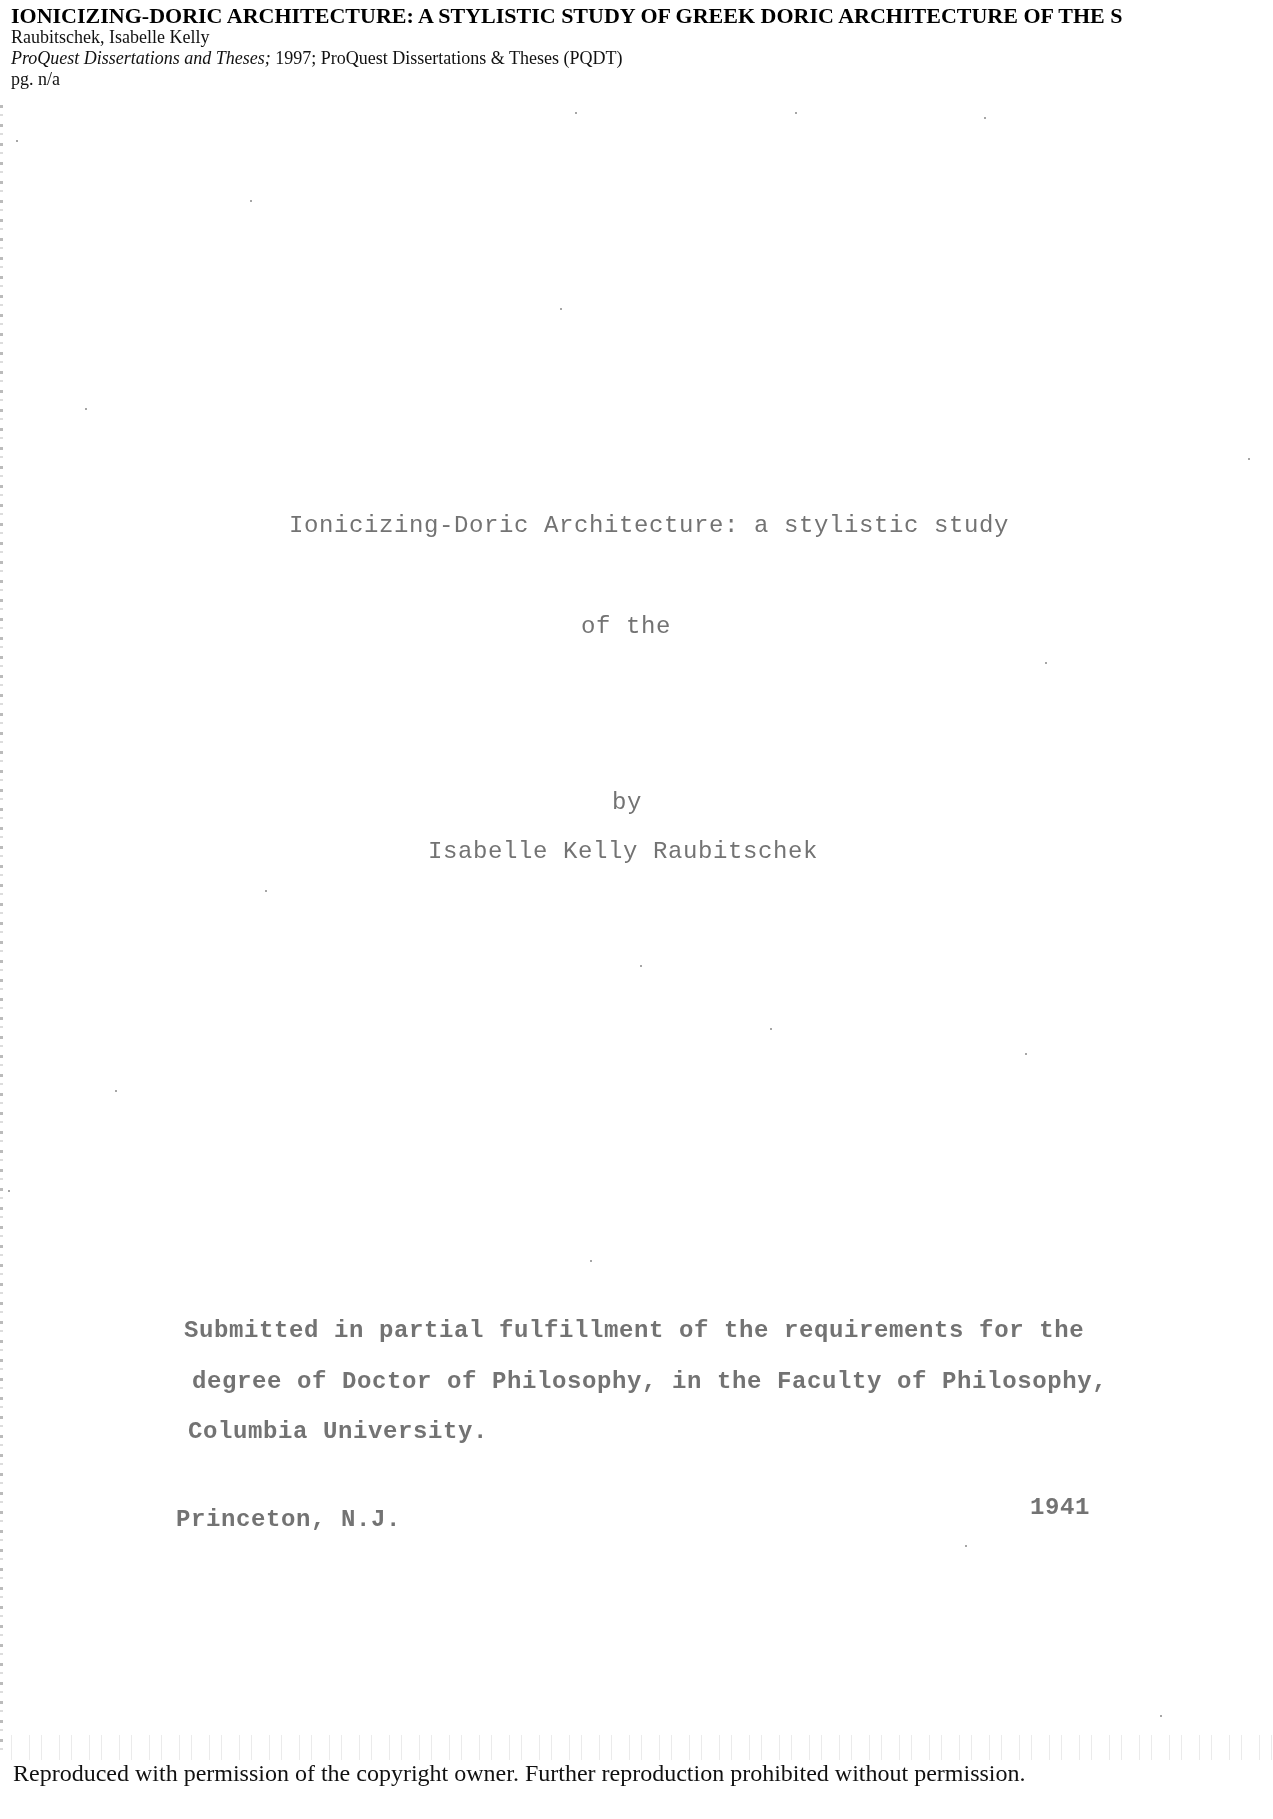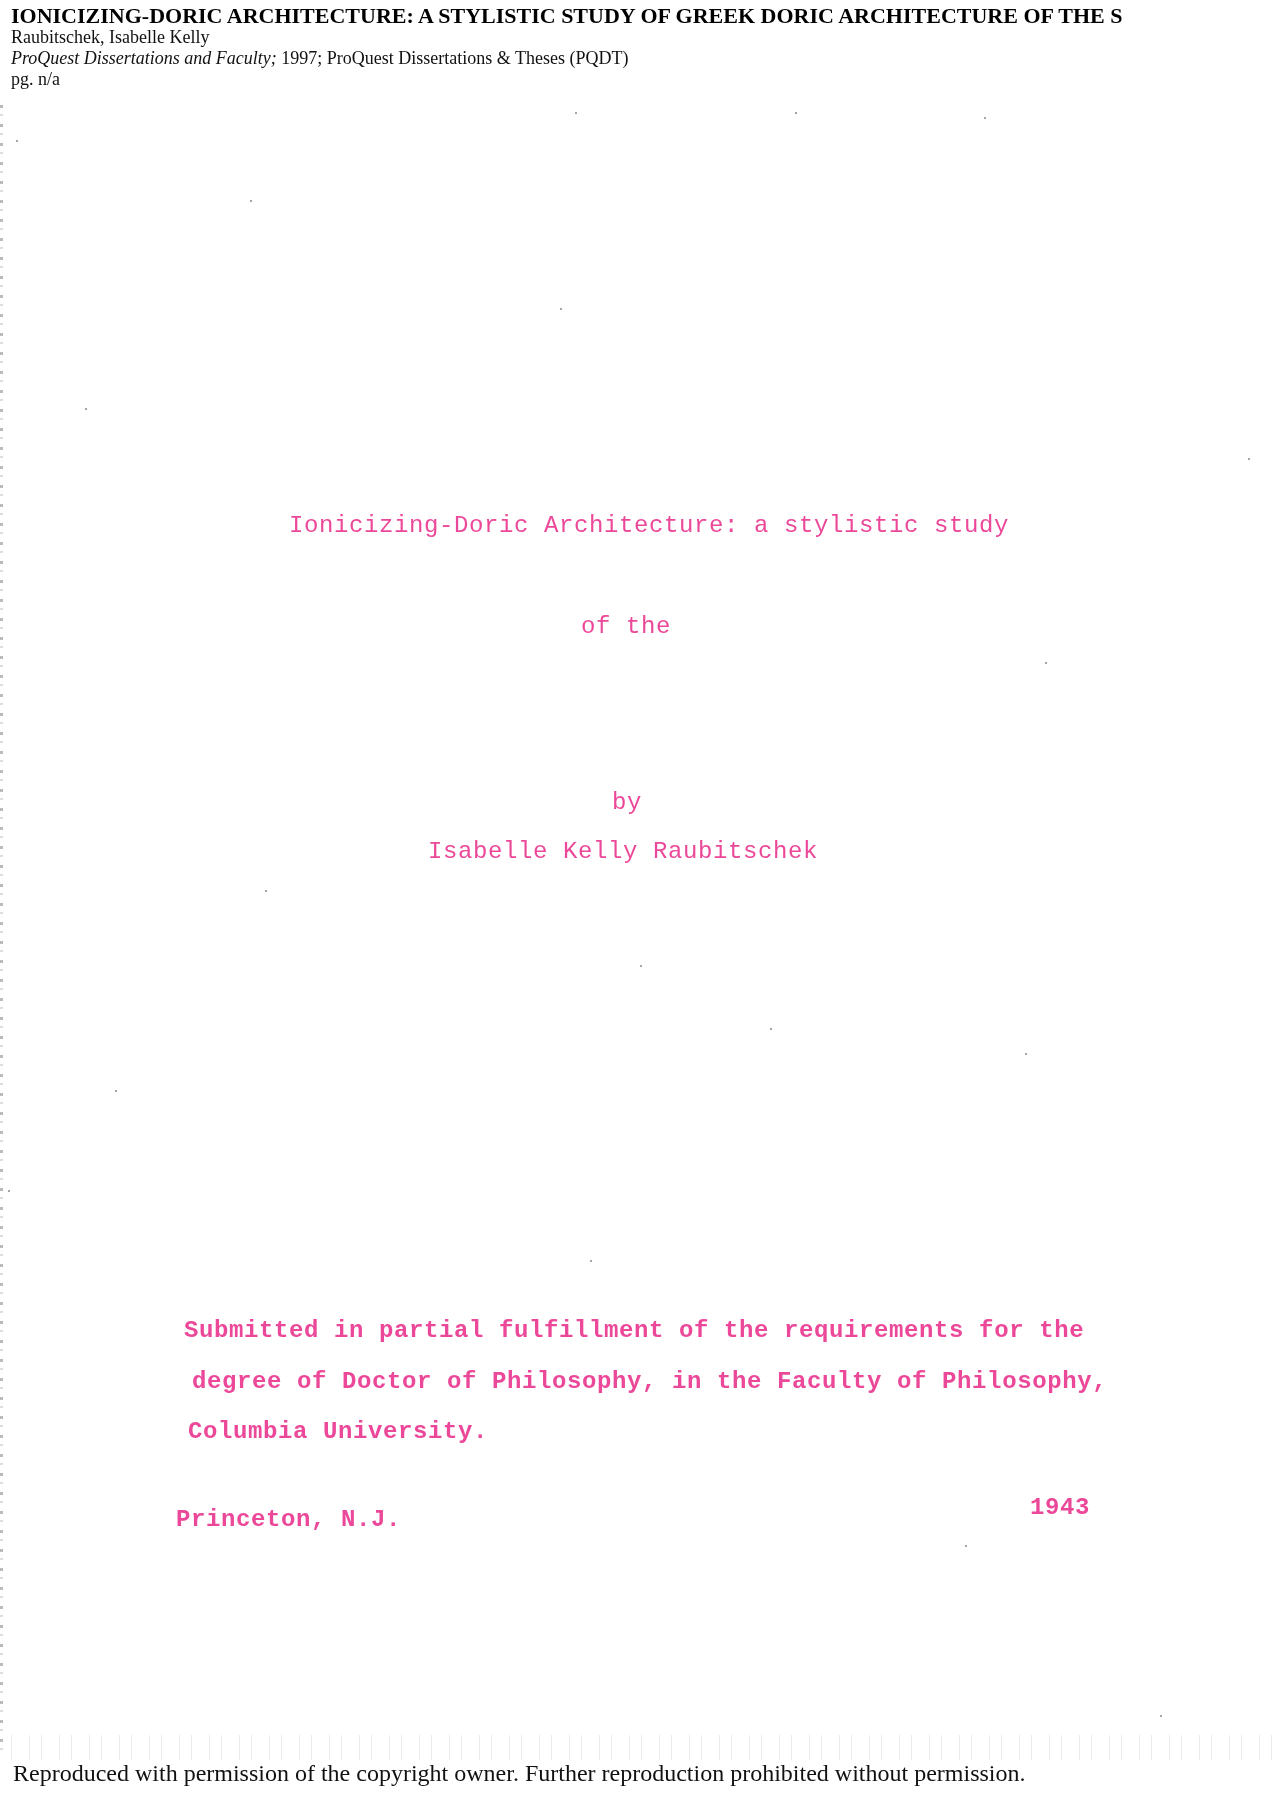--- a/index.html
+++ b/index.html
@@ -57,21 +57,21 @@
       line-height: 20px;
       white-space: nowrap;
     }
     .scan {
       position: absolute;
       left: 0;
       top: 0;
       width: 1273px;
       height: 1819px;
       font-family: "Liberation Mono", "DejaVu Sans Mono", monospace;
-      color: #ec4899;
+      color: #737373;
     }
     .tl {
       position: absolute;
       white-space: nowrap;
       font-size: 24px;
       letter-spacing: 0.6px;
     }
     .bold { font-weight: bold; }
     .edge {
       position: absolute;
@@ -106,39 +106,39 @@
       color: #111;
       white-space: nowrap;
     }
   </style>
 </head>
 <body>
 
 <div class="header">
   <div class="title">IONICIZING-DORIC ARCHITECTURE: A STYLISTIC STUDY OF GREEK DORIC ARCHITECTURE OF THE S</div>
   <div class="author">Raubitschek, Isabelle Kelly</div>
-  <div class="source"><em>ProQuest Dissertations and Faculty;</em><span> 1997; ProQuest Dissertations &amp; Theses (PQDT)</span></div>
+  <div class="source"><em>ProQuest Dissertations and Theses;</em><span> 1997; ProQuest Dissertations &amp; Theses (PQDT)</span></div>
   <div class="page">pg. n/a</div>
 </div>
 
 <div class="scan">
   <div class="edge"></div>
 
   <div class="tl" style="left:289px; top:512px;">Ionicizing-Doric Architecture:  a stylistic study</div>
   <div class="tl" style="left:581px; top:613px;">of the</div>
 
   <div class="tl" style="left:612px; top:789px;">by</div>
   <div class="tl" style="left:428px; top:838px;">Isabelle Kelly Raubitschek</div>
 
   <div class="tl bold" style="left:184px; top:1317px;">Submitted in partial fulfillment of the requirements for the</div>
   <div class="tl bold" style="left:192px; top:1368px;">degree of Doctor of Philosophy, in the Faculty of Philosophy,</div>
   <div class="tl bold" style="left:188px; top:1418px;">Columbia University.</div>
 
   <div class="tl bold" style="left:176px; top:1494px;margin-top:12px;">Princeton, N.J.</div>
-  <div class="tl bold" style="left:1030px; top:1494px;">1943</div>
+  <div class="tl bold" style="left:1030px; top:1494px;">1941</div>
 
   <div class="speck" style="left:575px; top:112px;"></div>
   <div class="speck" style="left:795px; top:112px;"></div>
   <div class="speck" style="left:984px; top:117px;"></div>
   <div class="speck" style="left:16px; top:140px;"></div>
   <div class="speck" style="left:250px; top:200px;"></div>
   <div class="speck" style="left:560px; top:308px;"></div>
   <div class="speck" style="left:85px; top:408px;"></div>
   <div class="speck" style="left:1248px; top:458px;"></div>
   <div class="speck" style="left:1045px; top:662px;"></div>

